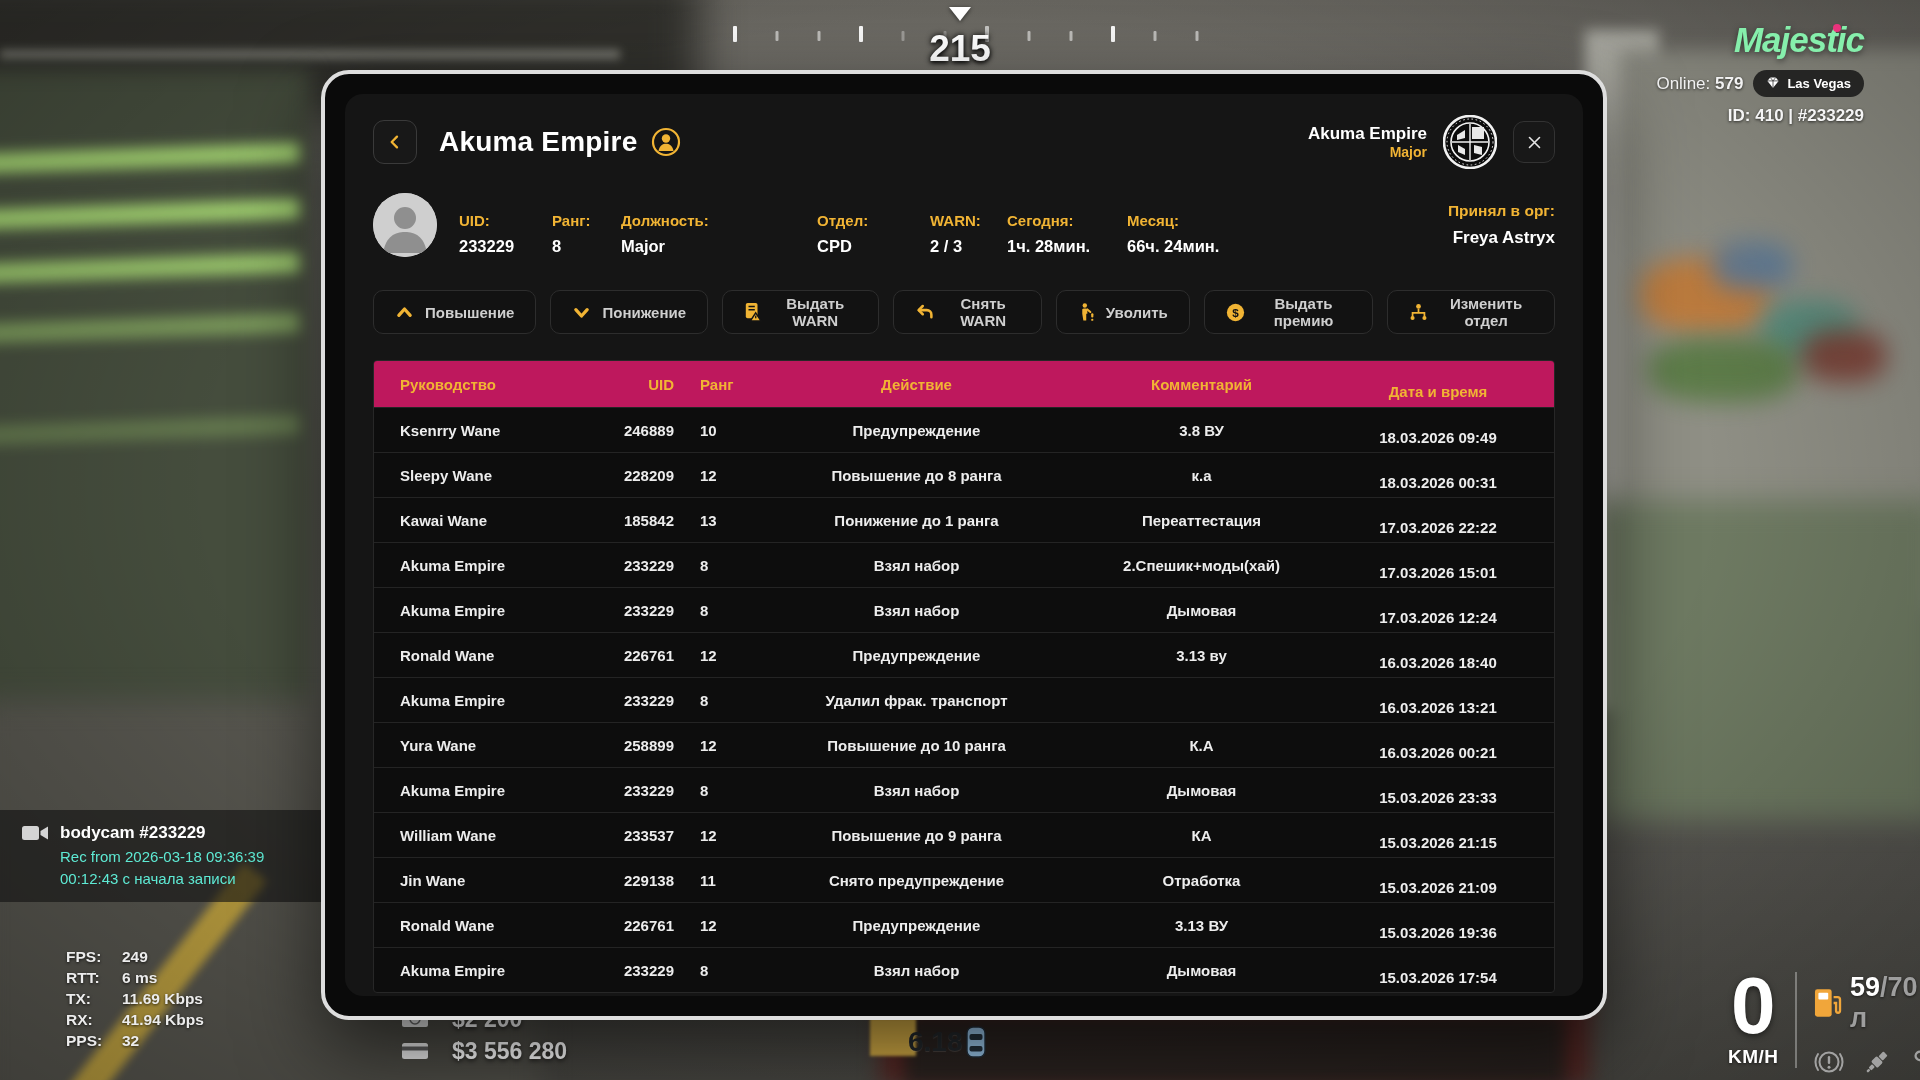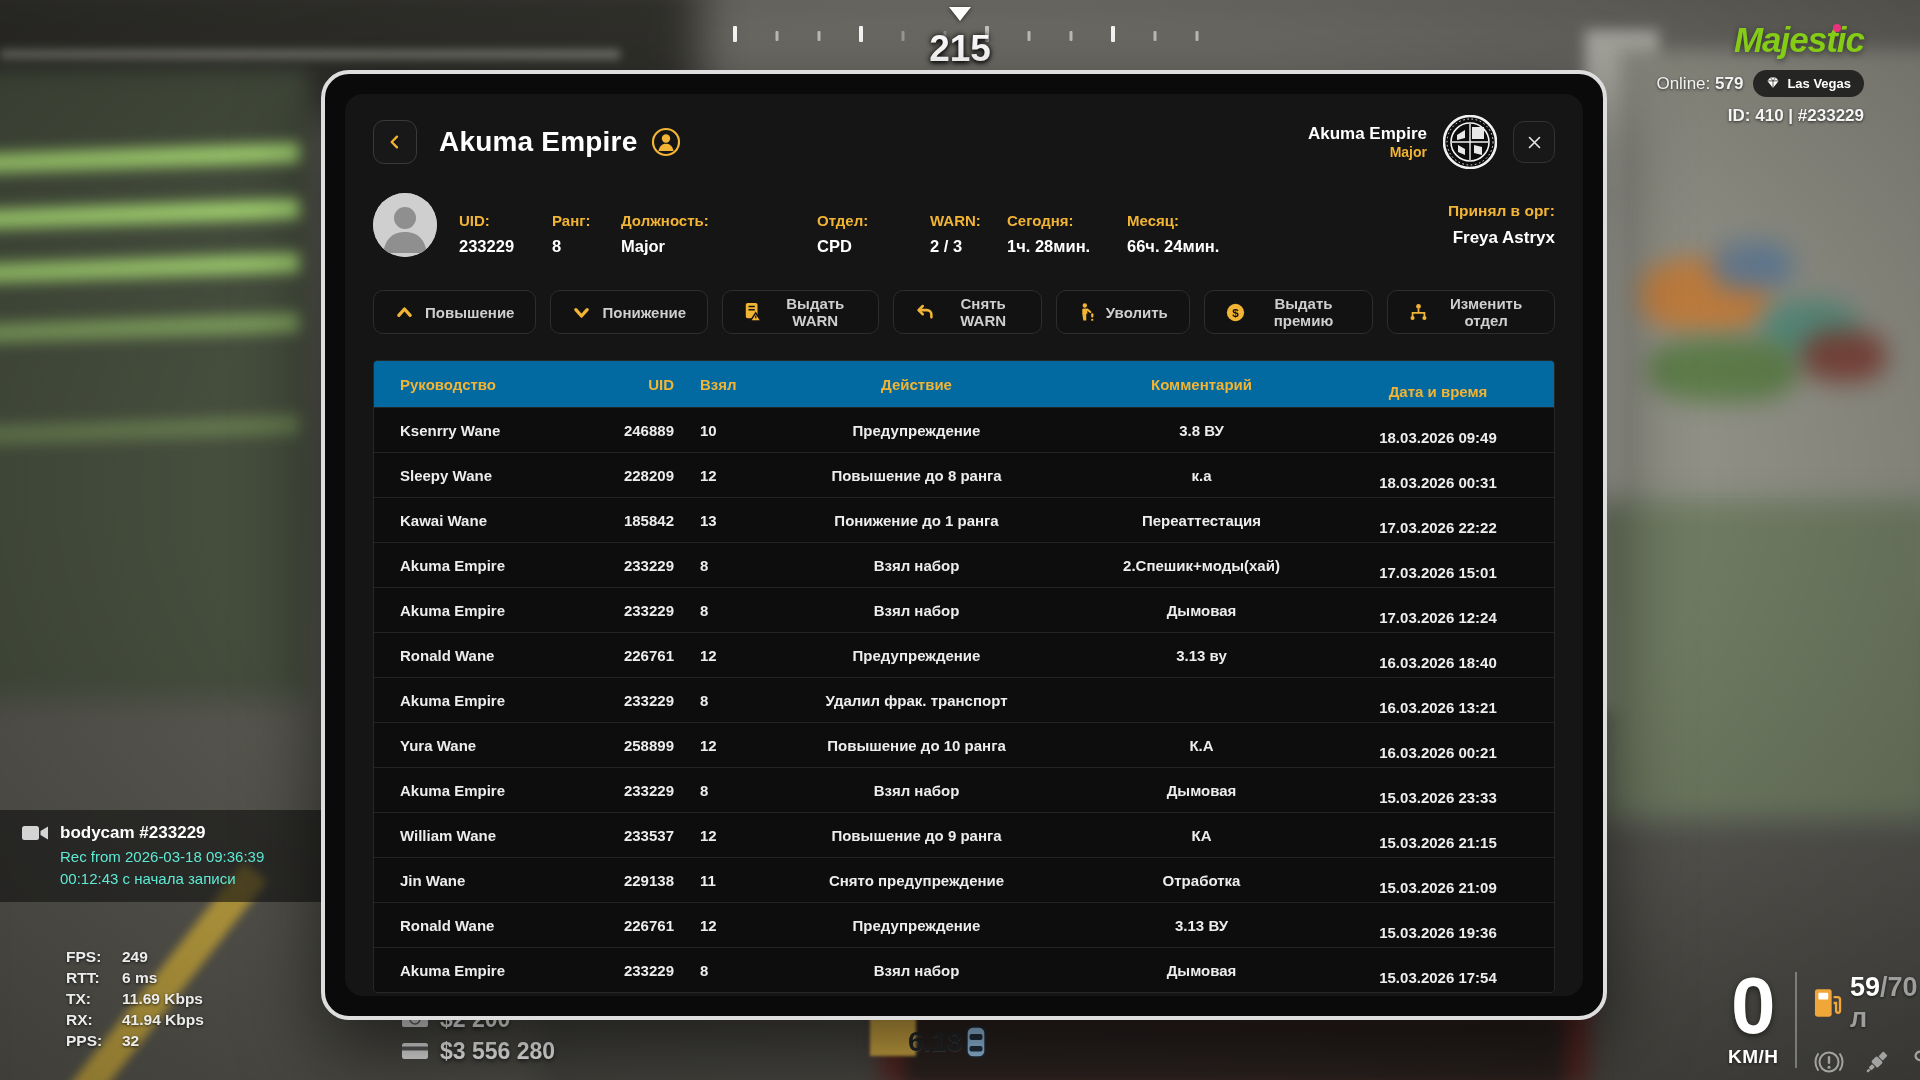--- a/index.html
+++ b/index.html
@@ -33,21 +33,21 @@
     text-shadow:0 1px 3px rgba(0,0,0,.8);letter-spacing:.5px;margin-top:46px;}
   .cheading{position:absolute;left:960px;top:28px;transform:translateX(-50%);font-size:37px;font-weight:800;color:#fff;
     text-shadow:0 0 6px rgba(0,0,0,.9),0 2px 4px rgba(0,0,0,.8);z-index:22;}
   .cmarker{position:absolute;left:960px;top:7px;transform:translateX(-50%);width:0;height:0;
     border-left:11px solid transparent;border-right:11px solid transparent;border-top:14px solid #fff;
     filter:drop-shadow(0 1px 2px rgba(0,0,0,.6));}
 
   
   .brand{position:absolute;right:56px;top:20px;z-index:20;text-align:right;}
   .logo-wrap{position:relative;display:inline-block;}
-  .logo{font-size:35px;font-weight:800;font-style:italic;color:#84cc16;letter-spacing:-1px;
+  .logo{font-size:35px;font-weight:800;font-style:italic;color:#86efac;letter-spacing:-1px;
     text-shadow:0 2px 6px rgba(0,0,0,.5);}
   .logo-dot{position:absolute;right:23px;top:4px;width:8px;height:8px;border-radius:50%;background:#e9327c;}
   .online-row{margin-top:10px;display:flex;justify-content:flex-end;align-items:center;gap:10px;}
   .online-text{font-size:17px;color:#f2f2f2;text-shadow:0 1px 3px rgba(0,0,0,.7);}
   .online-text b{font-weight:800;}
   .server-pill{display:flex;align-items:flex-start;gap:7px;background:rgba(22,22,22,.85);border-radius:16px;
     padding:6px 13px;color:#fff;font-size:13px;font-weight:bold;}
   .id-line{margin-top:9px;font-size:17px;font-weight:bold;color:#f5f5f5;text-shadow:0 1px 3px rgba(0,0,0,.7);}
 
   
@@ -81,21 +81,21 @@
   .invited .fvalue{font-size:17px;}
 
   .actions{display:flex;gap:14px;margin-top:32px;}
   .abtn{display:flex;align-items:center;gap:11px;height:44px;padding:0 21px;background:#121212;
     border:1px solid #2d2d2d;border-radius:10px;color:#cfcfcf;font-size:15px;font-weight:bold;
     font-family:"Liberation Sans",sans-serif;cursor:pointer;}
   .aicon{display:flex;align-items:center;}
 
   .logtable{margin-top:26px;border:1px solid #272727;border-radius:4px;background:#0d0d0d;overflow:hidden;}
   .thead,.trow{display:grid;grid-template-columns:230px 70px 100px 1fr 1fr 210px;align-items:center;}
-  .thead{height:46px;background:#0369a1;}
+  .thead{height:46px;background:#be185d;}
   .trow{height:44px;border-top:1px solid #242424;}
   .cell{font-size:15px;font-weight:bold;color:#ededed;white-space:nowrap;overflow:hidden;}
   .thead .cell{color:#f1b434;}
   .c0{padding-left:26px;text-align:left;}
   .c1{text-align:right;}
   .c2{padding-left:26px;text-align:left;}
   .c3,.c4{text-align:center;}
   .c5{text-align:center;padding-right:22px;margin-top:14px;}
 
   
@@ -107,21 +107,21 @@
 
   
   .netstats{position:absolute;left:66px;top:946px;z-index:25;font-size:15.5px;font-weight:bold;
     color:#ececec;text-shadow:0 1px 3px rgba(0,0,0,.75);line-height:21px;}
   .ns-row{display:flex;}
   .ns-label{width:56px;}
 
   
   .money{position:absolute;left:402px;top:1004px;z-index:30;color:#fff;font-weight:800;
     text-shadow:0 2px 4px rgba(0,0,0,.6);}
-  .money-row{display:flex;align-items:center;gap:12px;height:30px;font-size:23px;}
+  .money-row{display:flex;align-items:center;gap:24px;height:30px;font-size:23px;}
   .money-row + .money-row{margin-top:2px;}
 
   
   .waypoint{position:absolute;left:908px;top:1026px;z-index:30;display:flex;align-items:center;gap:2px;text-align:center;}
   .wp-dist{font-size:28px;font-weight:800;color:#23282c;text-shadow:0 1px 1px rgba(255,255,255,.15);}
 
   
   .vehud{position:absolute;left:1728px;top:968px;z-index:25;display:flex;color:#fff;}
   .speed-block{text-align:center;margin-right:16px;}
   .speed-val{font-size:80px;font-weight:800;line-height:76px;text-shadow:0 2px 6px rgba(0,0,0,.55);}
@@ -365,21 +365,21 @@
               </svg>
             </span>
             <span>Изменить отдел</span>
           </button>
         </div>
 
       <div class="logtable">
         <div class="thead">
             <div class="cell c0">Руководство</div>
             <div class="cell c1">UID</div>
-            <div class="cell c2">Взял</div>
+            <div class="cell c2">Ранг</div>
             <div class="cell c3">Действие</div>
             <div class="cell c4">Комментарий</div>
             <div class="cell c5">Дата и время</div>
           </div>
         <div>
             <div class="trow">
               <div class="cell c0">Ksenrry Wane</div>
               <div class="cell c1">246889</div>
               <div class="cell c2">10</div>
               <div class="cell c3">Предупреждение</div>

